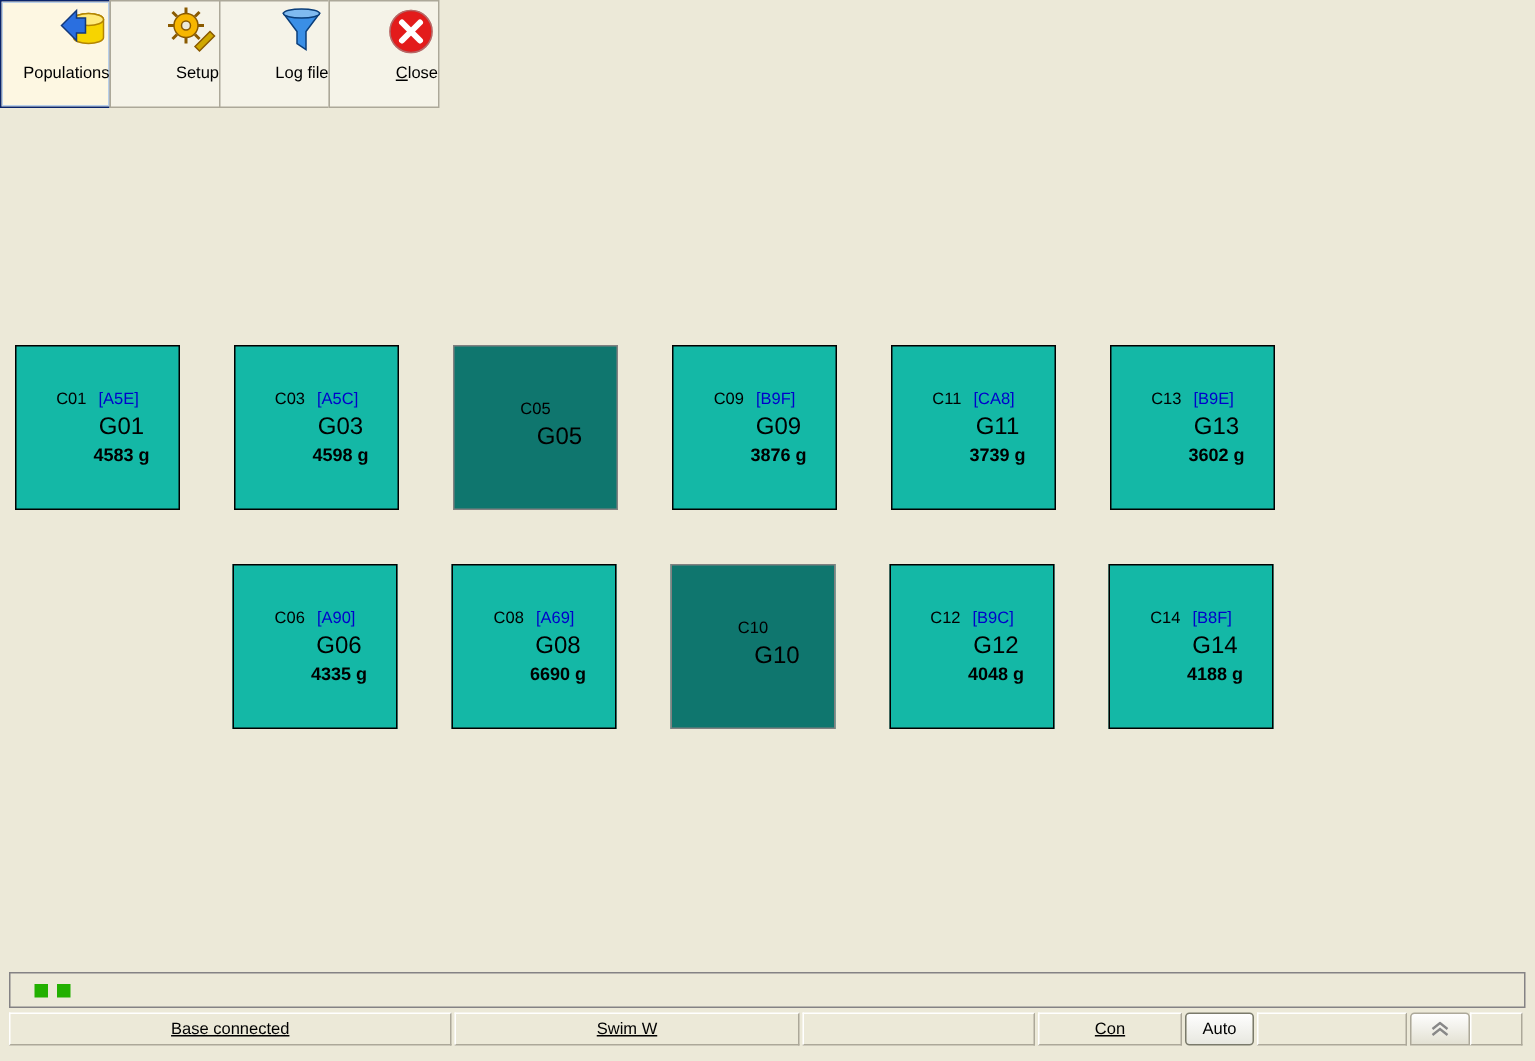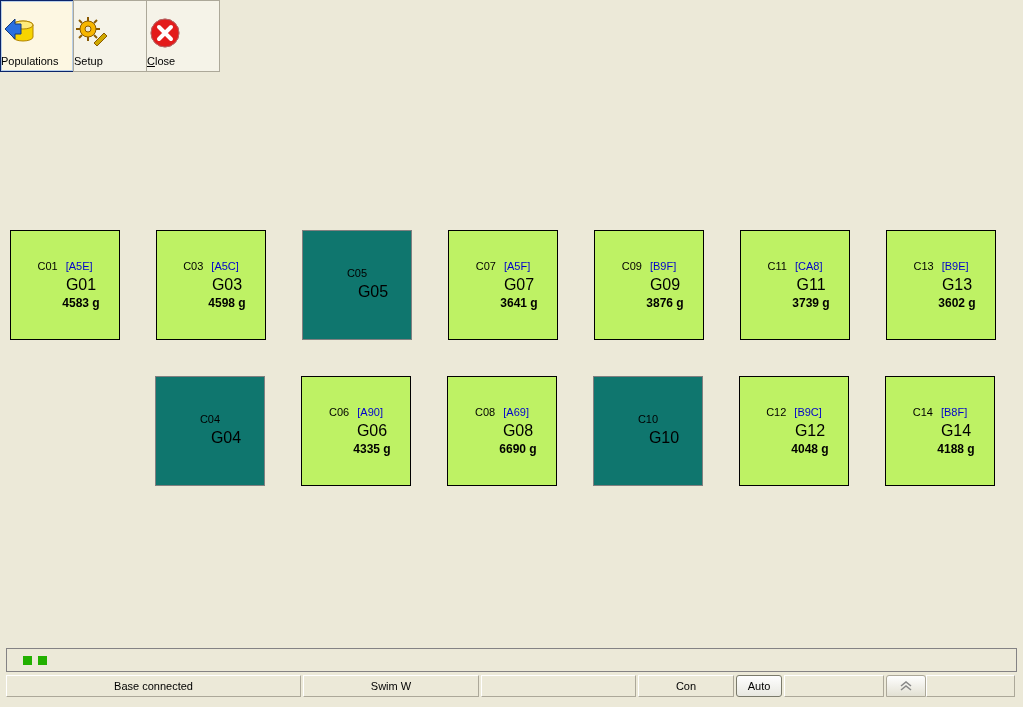--- a/index.html
+++ b/index.html
@@ -22,23 +22,23 @@
     display: flex;
   }
   .tool-btn {
     width: 74px;
     height: 72px;
     border: 1px solid #aca899;
     background: #f5f3e8;
     text-align: center;
     display: flex;
     flex-direction: column;
-    align-items: flex-start;
+    align-items: flex-end;
     justify-content: flex-end;
-    padding-bottom: 4px;
+    padding-bottom: 16px;
     box-sizing: border-box;
     cursor: pointer;
     user-select: none;
     margin-left: -1px; 
   }
   .tool-btn:first-child { margin-left: 0; }
   .tool-btn.active {
     background: #fdf7e2;
     border-color: #0a246a;
     box-shadow: inset 0 0 0 1px #b8cfe9;
@@ -70,21 +70,21 @@
     margin-bottom: 36px;
   }
   .row1 { padding-left: 0; }
   .row2 { padding-left: 145px; }
 
   .tile {
     width: 110px;
     height: 110px;
     box-sizing: border-box;
     border: 1px solid #000;
-    background: #bef264;
+    background: #14b8a6;
     display: flex;
     flex-direction: column;
     align-items: center;
     justify-content: center;
     cursor: pointer;
     user-select: none;
   }
   .tile.inactive {
     background: #0f766e;
     border: 1px solid #808080;
@@ -147,20 +147,21 @@
     border: 1px solid #aca899;
     border-left: 1px solid #fff;
     border-top: 1px solid #fff;
     background: #ece9d8;
     font-size: 11px;
     display: flex;
     align-items: center;
     justify-content: center;
     margin-right: 2px;
     padding: 0 2px;
+    text-decoration: underline;
   }
   .status-btn {
     height: 22px;
     box-sizing: border-box;
     background: linear-gradient(#fefefe, #e8e8e0);
     border: 1px solid #7a7a6b;
     border-radius: 3px;
     font-size: 11px;
     display: flex;
     align-items: center;
@@ -222,20 +223,29 @@
             <line x1="5" y1="23" x2="8" y2="20"></line>
               <line x1="20" y1="8" x2="23" y2="5"></line>
           </g>
         </g>
         <path d="M20 28 L30 18 L33 21 L23 31 Z" fill="#cfa800" stroke="#8a5a00"></path>
       </svg>
     </span>
     <span class="tool-label">Setup</span>
   </div>
 
+  <div class="tool-btn">
+    <span class="tool-icon">
+      <svg width="36" height="36" viewBox="0 0 36 36">
+        <path d="M6 6 L30 6 L21 18 L21 30 L15 26 L15 18 Z" fill="#3a8fe6" stroke="#0a3e7a"></path>
+        <ellipse cx="18" cy="6" rx="12" ry="3" fill="#7fbaf0" stroke="#0a3e7a"></ellipse>
+      </svg>
+    </span>
+    <span class="tool-label">Log file</span>
+  </div>
 
   <div class="tool-btn">
     <span class="tool-icon">
       <svg width="36" height="36" viewBox="0 0 36 36">
         <circle cx="18" cy="18" r="14" fill="#e31b1b" stroke="#8a0000"></circle>
         <circle cx="18" cy="18" r="14" fill="none" stroke="#ffffff" stroke-width="1" opacity="0.4"></circle>
         <path d="M12 12 L24 24 M24 12 L12 24" stroke="#fff" stroke-width="4" stroke-linecap="round"></path>
       </svg>
     </span>
     <span class="tool-label"><span class="mnemonic">C</span><span>lose</span></span>
@@ -261,28 +271,20 @@
         <div class="tile-weight">4598 g</div>
       </div>
       <div class="tile inactive">
         <div class="tile-code-line">
           <span class="tile-code">C05</span>
         </div>
         <div class="tile-name">G05</div>
       </div>
       <div class="tile">
         <div class="tile-code-line">
-          <span class="tile-code">C07</span>
-          <span class="tile-hex">[A5F]</span>
-        </div>
-        <div class="tile-name">G07</div>
-        <div class="tile-weight">3641 g</div>
-      </div>
-      <div class="tile">
-        <div class="tile-code-line">
           <span class="tile-code">C09</span>
           <span class="tile-hex">[B9F]</span>
         </div>
         <div class="tile-name">G09</div>
         <div class="tile-weight">3876 g</div>
       </div>
       <div class="tile">
         <div class="tile-code-line">
           <span class="tile-code">C11</span>
           <span class="tile-hex">[CA8]</span>
@@ -293,26 +295,20 @@
       <div class="tile">
         <div class="tile-code-line">
           <span class="tile-code">C13</span>
           <span class="tile-hex">[B9E]</span>
         </div>
         <div class="tile-name">G13</div>
         <div class="tile-weight">3602 g</div>
       </div>
     </div>
   <div class="row row2" id="row2">
-      <div class="tile inactive">
-        <div class="tile-code-line">
-          <span class="tile-code">C04</span>
-        </div>
-        <div class="tile-name">G04</div>
-      </div>
       <div class="tile">
         <div class="tile-code-line">
           <span class="tile-code">C06</span>
           <span class="tile-hex">[A90]</span>
         </div>
         <div class="tile-name">G06</div>
         <div class="tile-weight">4335 g</div>
       </div>
       <div class="tile">
         <div class="tile-code-line">
@@ -347,21 +343,21 @@
     </div>
 </div>
 
 <div class="led-bar">
   <div class="led"></div>
   <div class="led"></div>
 </div>
 
 <div class="status-strip">
   <div class="status-cell" style="width:295px">Base connected</div>
-  <div class="status-cell" style="width:176px">Swim W</div>
+  <div class="status-cell" style="width:230px">Swim W</div>
   <div class="status-cell" style="width:155px"></div>
   <div class="status-cell" style="width:96px">Con</div>
   <div class="status-btn" style="width:46px">Auto</div>
   <div class="status-cell" style="width:100px"></div>
   <div class="status-expand">
     <span class="chevrons">
       <svg width="14" height="10" viewBox="0 0 14 10">
         <path d="M2 5 L7 1 L12 5" fill="none" stroke="#888" stroke-width="1.6"></path>
         <path d="M2 9 L7 5 L12 9" fill="none" stroke="#888" stroke-width="1.6"></path>
       </svg>

